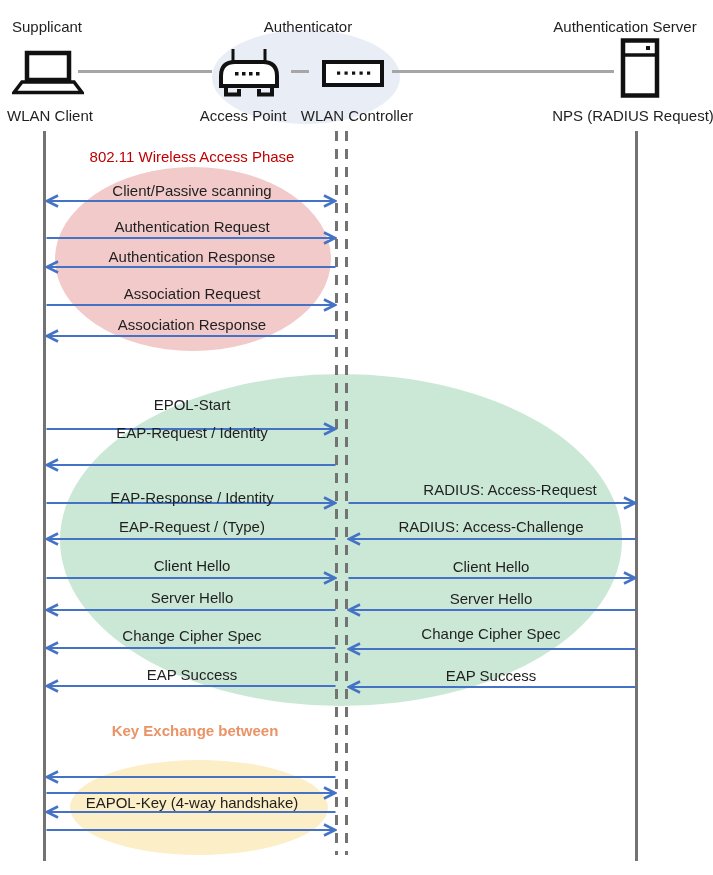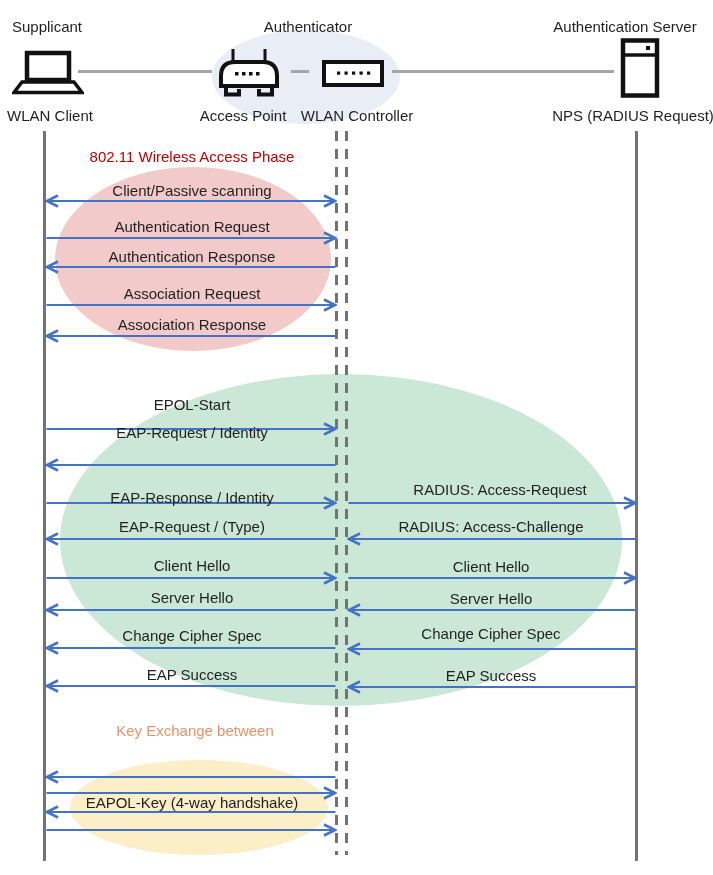--- a/index.html
+++ b/index.html
@@ -77,21 +77,21 @@
   <div class="ellipse" style="left: 55px; top: 167px; width: 276px; height: 184px; background: rgb(242, 202, 202);"></div>
   <div class="ellipse" style="left: 60px; top: 374px; width: 562px; height: 332px; background: rgb(203, 232, 214);"></div>
   <div class="ellipse" style="left: 70px; top: 760px; width: 258px; height: 95px; background: rgb(252, 238, 198);"></div>
 
   <div class="lifeline" style="left:43px;top:131px;height:730px"></div>
   <div class="lifeline dashed" style="left:335px;top:131px;height:724px"></div>
   <div class="lifeline dashed" style="left:345px;top:131px;height:724px"></div>
   <div class="lifeline" style="left:635px;top:131px;height:730px"></div>
 
   <div class="phase-title" style="left: 192px; top: 147px; color: rgb(192, 0, 0);">802.11 Wireless Access Phase</div>
-  <div class="phase-title" style="left: 195px; top: 721px; color: rgb(233, 147, 103);">
+  <div class="phase-title" style="left: 195px; top: 721px; color: rgb(233, 147, 103); font-weight: bold;">
     <div>Key Exchange between</div>
   </div>
 
   <div id="messages">
       <div class="msg-label" style="left: 32px; top: 180px;">Client/Passive scanning</div>
       <svg width="292" height="16" class="msg-arrow" style="left: 45px; top: 193px;">
         <line x1="1.5" y1="8" x2="290.5" y2="8" stroke="#4472C4" stroke-width="2.2"></line>
         <path d="M 279,2.5 L 290.2,8 L 279,13.5" fill="none" stroke="#4472C4" stroke-width="2.6"></path>
         <path d="M 13,2.5 L 1.8,8 L 13,13.5" fill="none" stroke="#4472C4" stroke-width="2.6"></path>
       </svg>
@@ -123,21 +123,21 @@
       <div class="msg-label" style="left: 32px; top: 422px;">EAP-Request / Identity</div>
       <svg width="292" height="16" class="msg-arrow" style="left: 45px; top: 457px;">
         <line x1="1.5" y1="8" x2="290.5" y2="8" stroke="#4472C4" stroke-width="2.2"></line>
         <path d="M 13,2.5 L 1.8,8 L 13,13.5" fill="none" stroke="#4472C4" stroke-width="2.6"></path>
       </svg>
       <div class="msg-label" style="left: 32px; top: 479px; margin-top: 8px;">EAP-Response / Identity</div>
       <svg width="292" height="16" class="msg-arrow" style="left: 45px; top: 495px;">
         <line x1="1.5" y1="8" x2="290.5" y2="8" stroke="#4472C4" stroke-width="2.2"></line>
         <path d="M 279,2.5 L 290.2,8 L 279,13.5" fill="none" stroke="#4472C4" stroke-width="2.6"></path>
       </svg>
-      <div class="msg-label" style="left: 340px; top: 479px; text-align: center;">RADIUS: Access-Request</div>
+      <div class="msg-label" style="left: 350px; top: 479px; text-align: center;">RADIUS: Access-Request</div>
       <svg width="290" height="16" class="msg-arrow" style="left: 347px; top: 495px;">
         <line x1="1.5" y1="8" x2="288.5" y2="8" stroke="#4472C4" stroke-width="2.2"></line>
         <path d="M 277,2.5 L 288.2,8 L 277,13.5" fill="none" stroke="#4472C4" stroke-width="2.6"></path>
       </svg>
       <div class="msg-label" style="left: 32px; top: 516px;">EAP-Request / (Type)</div>
       <svg width="292" height="16" class="msg-arrow" style="left: 45px; top: 531px;">
         <line x1="1.5" y1="8" x2="290.5" y2="8" stroke="#4472C4" stroke-width="2.2"></line>
         <path d="M 13,2.5 L 1.8,8 L 13,13.5" fill="none" stroke="#4472C4" stroke-width="2.6"></path>
       </svg>
       <div class="msg-label" style="left: 331px; top: 516px;">RADIUS: Access-Challenge</div>

